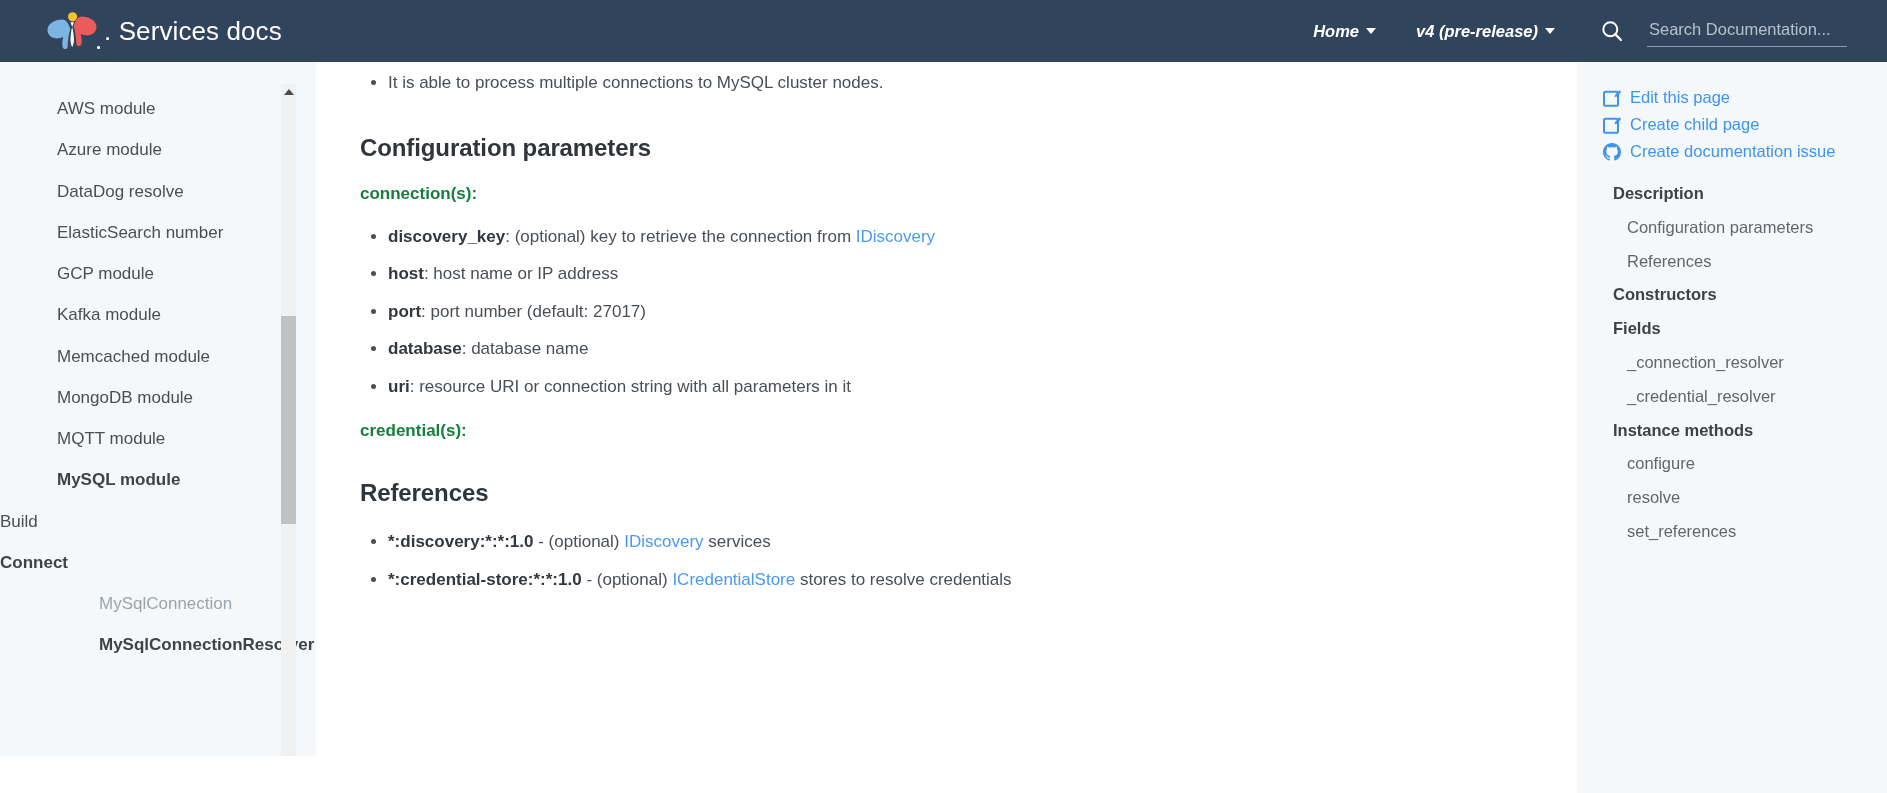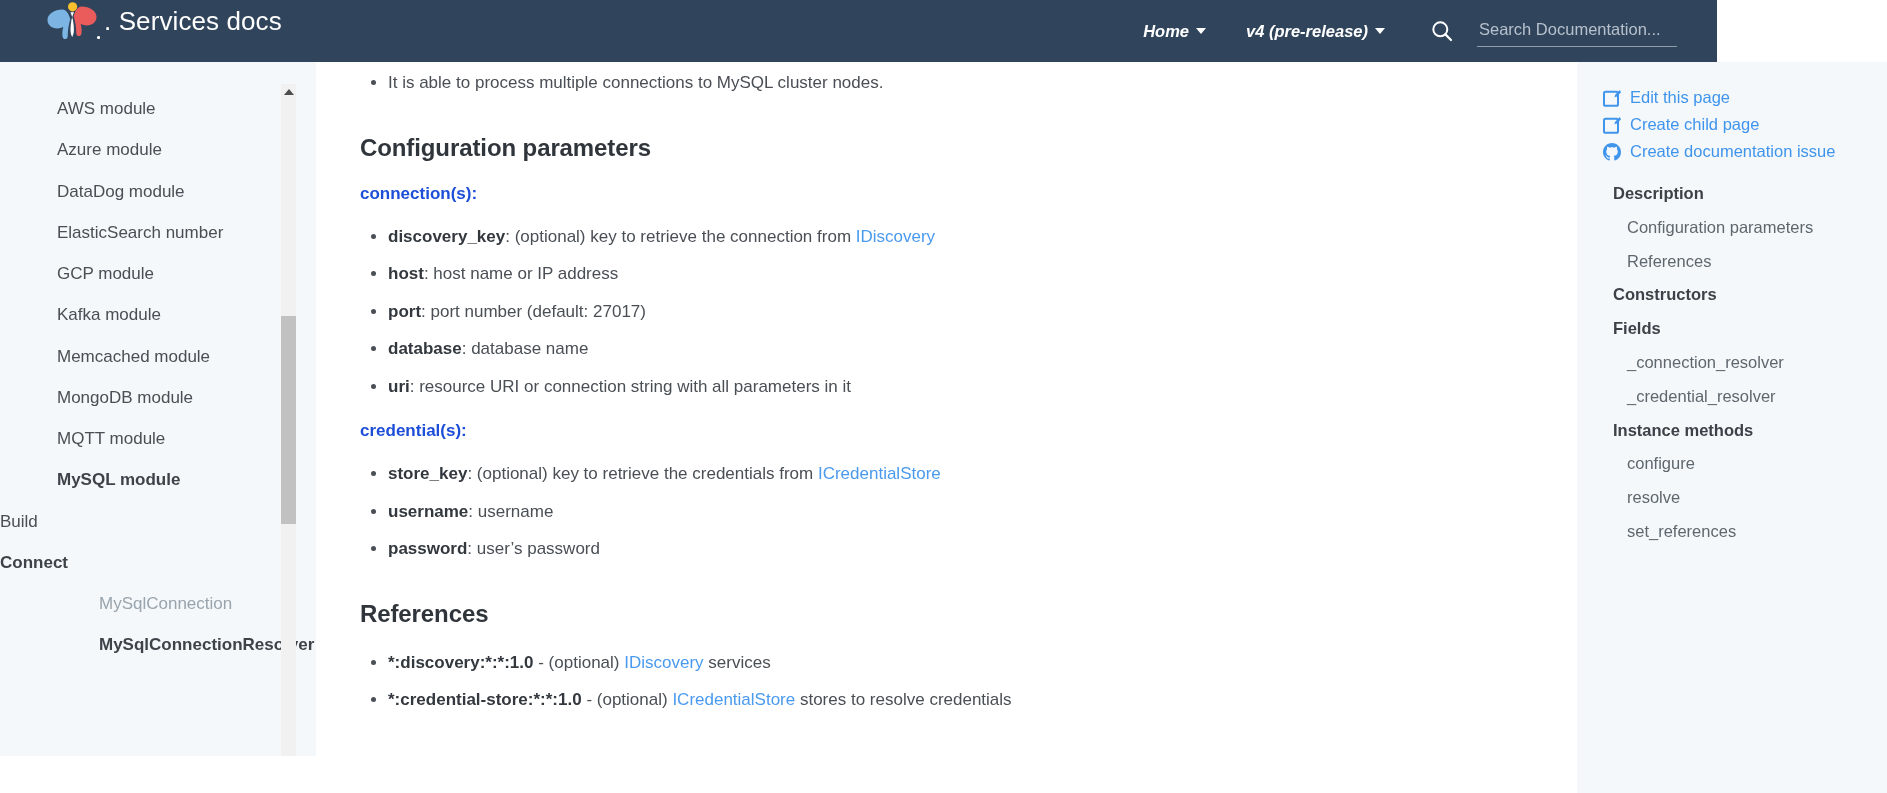--- a/index.html
+++ b/index.html
@@ -5,23 +5,23 @@
   * { box-sizing: border-box; margin: 0; padding: 0; }
   html, body {
     width: 1887px; height: 793px;
     font-family: "Liberation Sans", sans-serif;
     background: #ffffff;
     overflow: hidden;
   }
   
   .topnav {
     position: absolute; top: 0; left: 0;
-    width: 1717px; height: 62px;
+    width: 1887px; height: 62px;
     background: #30455c;
-    display: flex; align-items: flex-start;
+    display: flex; align-items: center;
   }
   .brand {
     display: flex; align-items: center;
     margin-left: 44px; gap: 4px;
     text-decoration: none;
   }
   .logo-wrap { width: 56px; height: 42px; display: block; }
   .brand-text {
     color: #ffffff; font-size: 26px; font-weight: 400;
     letter-spacing: .1px; white-space: nowrap;
@@ -134,21 +134,21 @@
     font-size: 17px; color: #4a4f55;
     line-height: 1.5; margin-bottom: 12px;
   }
   ul.doc-list li:last-child { margin-bottom: 0; }
   ul.doc-list li b { color: #32383e; font-weight: 700; }
   h2.sec {
     font-size: 24px; font-weight: 700; color: #2f353b;
     margin: 38px 0 22px 0; letter-spacing: -.1px;
   }
   p.para {
-    font-size: 17px; color: #1d4ed8; font-weight: 700;
+    font-size: 17px; color: #15803d; font-weight: 700;
     margin: 0 0 20px 0;
   }
   a.inline { color: #4a9aee; text-decoration: none; }
   .block-gap { height: 22px; }
 
   
   .right-sidebar {
     width: 310px; flex: 0 0 310px;
     background: #f4f8fb;
     padding: 26px 20px 0 26px;
@@ -207,21 +207,21 @@
     </div>
   </div>
 </div>
 
 <div class="page">
 
   <div class="left-sidebar">
     <nav class="left-nav" id="left-nav">
         <a href="#" class="nav-item lvl-0">AWS module</a>
         <a href="#" class="nav-item lvl-0">Azure module</a>
-        <a href="#" class="nav-item lvl-0">DataDog module</a>
+        <a href="#" class="nav-item lvl-0">DataDog resolve</a>
         <a href="#" class="nav-item lvl-0">ElasticSearch number</a>
         <a href="#" class="nav-item lvl-0">GCP module</a>
         <a href="#" class="nav-item lvl-0">Kafka module</a>
         <a href="#" class="nav-item lvl-0">Memcached module</a>
         <a href="#" class="nav-item lvl-0">MongoDB module</a>
         <a href="#" class="nav-item lvl-0">MQTT module</a>
         <a href="#" class="nav-item lvl-0 bold">MySQL module</a>
         <a href="#" class="nav-item lvl-1">Build</a>
         <a href="#" class="nav-item lvl-1 bold">Connect</a>
         <a href="#" class="nav-item lvl-2 muted">MySqlConnection</a>
@@ -251,25 +251,20 @@
       <ul class="doc-list" id="connection-list">
           <li><b>discovery_key</b><span>: (optional) key to retrieve the connection from </span><a class="inline" href="#">IDiscovery</a></li>
           <li><b>host</b><span>: host name or IP address</span></li>
           <li><b>port</b><span>: port number (default: 27017)</span></li>
           <li><b>database</b><span>: database name</span></li>
           <li><b>uri</b><span>: resource URI or connection string with all parameters in it</span></li>
         </ul>
 
       <div class="block-gap"></div>
       <p class="para">credential(s):</p>
-      <ul class="doc-list" id="credential-list">
-          <li><b>store_key</b><span>: (optional) key to retrieve the credentials from </span><a class="inline" href="#">ICredentialStore</a></li>
-          <li><b>username</b><span>: username</span></li>
-          <li><b>password</b><span>: user’s password</span></li>
-        </ul>
 
       <h2 class="sec">References</h2>
       <ul class="doc-list" id="references-list">
           <li><b>*:discovery:*:*:1.0</b><span> - (optional) </span><a class="inline" href="#">IDiscovery</a><span> services</span></li>
           <li><b>*:credential-store:*:*:1.0</b><span> - (optional) </span><a class="inline" href="#">ICredentialStore</a><span> stores to resolve credentials</span></li>
         </ul>
 
     </div>
   </div>
 

